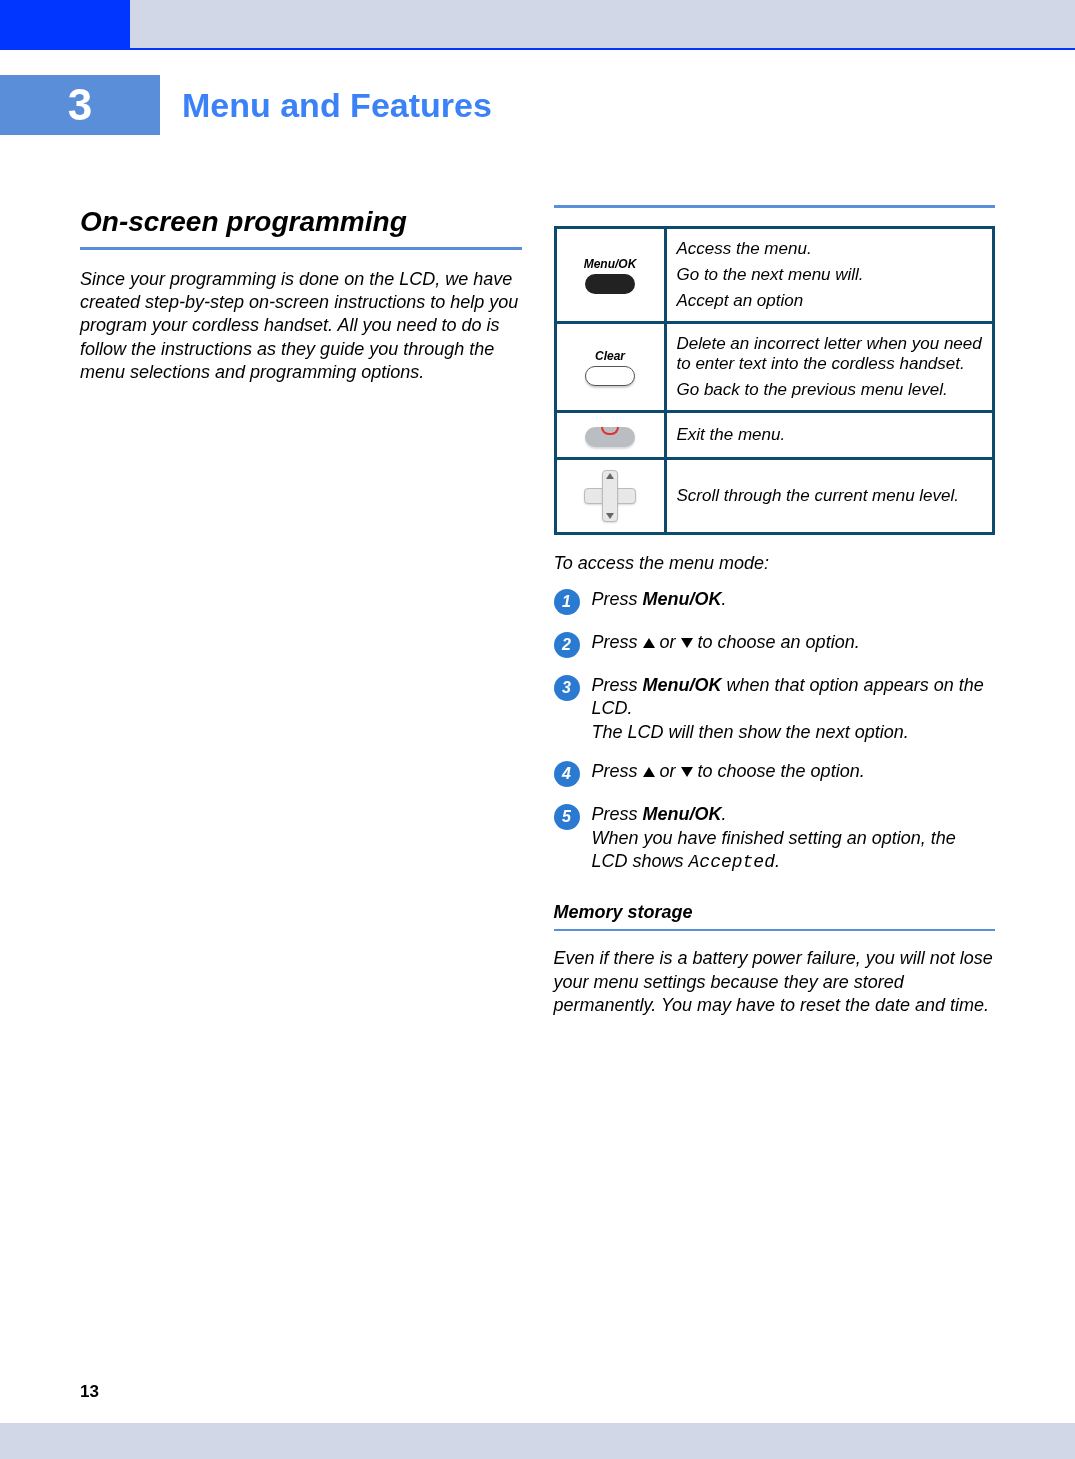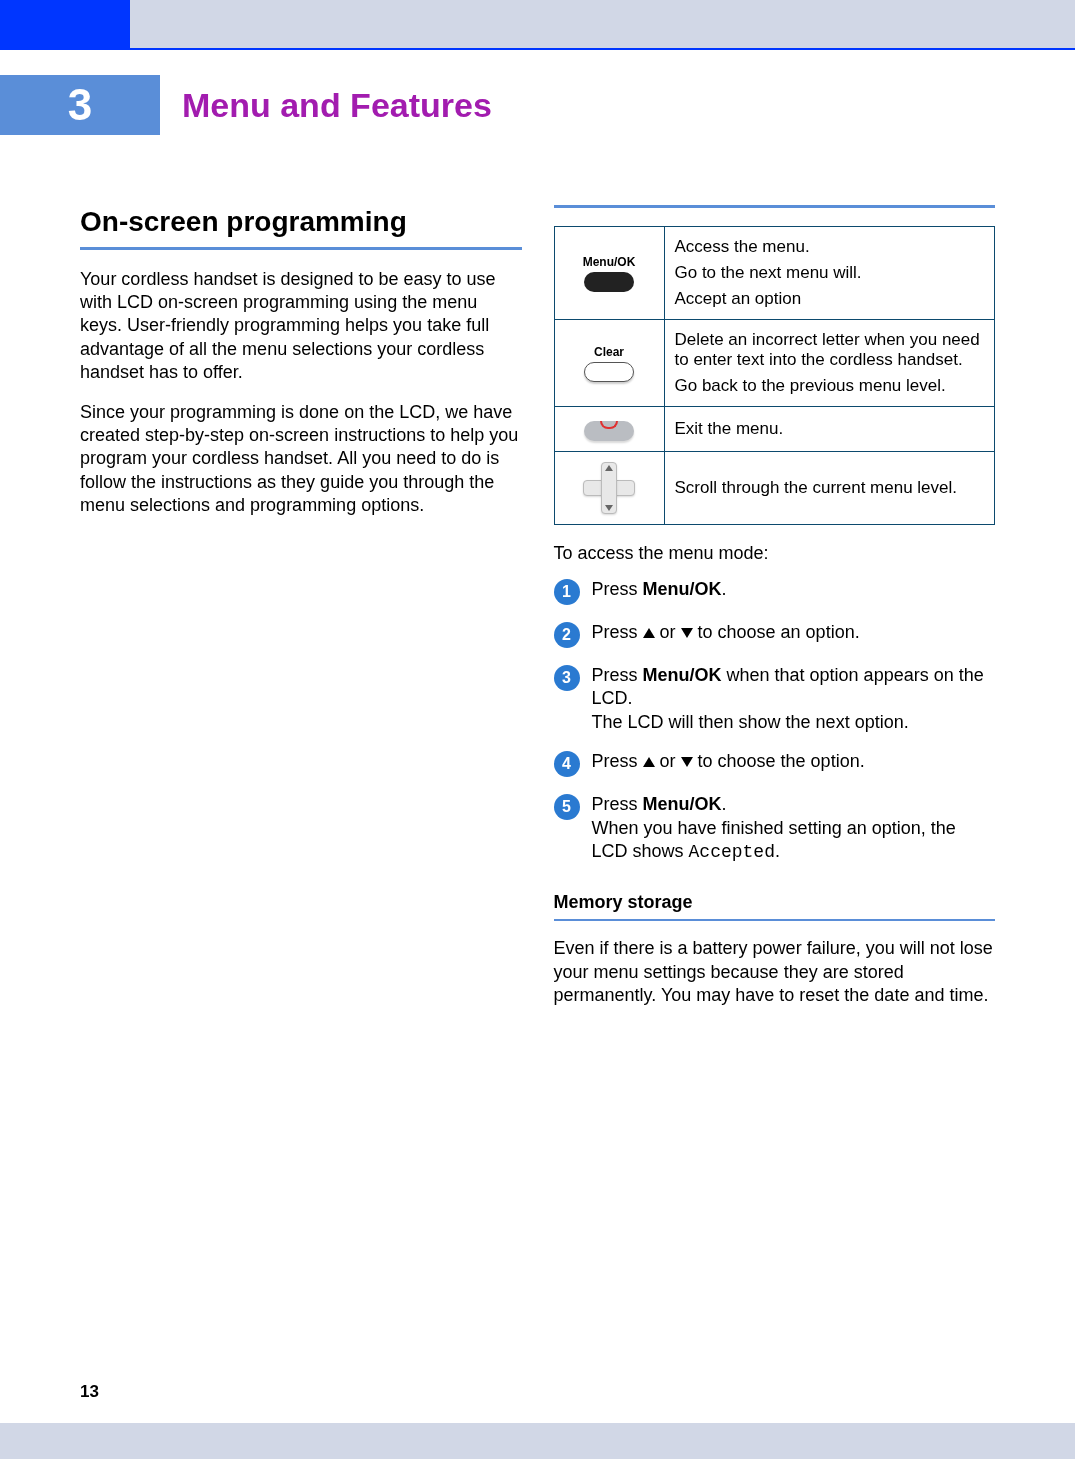--- a/index.html
+++ b/index.html
@@ -46,30 +46,31 @@
     align-items: center;
     justify-content: center;
     color: #fff;
     font-size: 44px;
     font-weight: bold;
   }
   .chapter-title {
     font-size: 34px;
     font-weight: bold;
     margin-left: 22px;
-    color: #a21caf;
+    color: #3b82f6;
   }
   .columns {
     position: absolute;
     top: 205px;
     left: 80px;
     right: 80px;
     bottom: 60px;
     display: flex;
     gap: 32px;
+    font-style: italic;
   }
   .col { flex: 1; }
   h2.section {
     font-size: 28px;
     font-weight: bold;
     line-height: 1.2;
     margin-bottom: 8px;
   }
   .section-underline {
     border-bottom: 3px solid #5a8ed8;
@@ -91,21 +92,21 @@
     border-bottom: 2px solid #5a8ed8;
     margin-bottom: 16px;
   }
   table.keys {
     border-collapse: collapse;
     width: 100%;
     font-size: 17px;
     margin-bottom: 18px;
   }
   table.keys td {
-    border: 1px solid #0c4a6e;
+    border: 3px solid #0c4a6e;
     padding: 10px 10px;
     vertical-align: middle;
   }
   table.keys td.iconcell {
     width: 110px;
     text-align: center;
     vertical-align: middle;
   }
   .btn-label {
     font-family: Arial, sans-serif;
@@ -222,21 +223,20 @@
     <span>3</span>
   </div>
   <div class="chapter-title">Menu and Features</div>
 </div>
 
 <div class="columns">
 
   <div class="col">
     <h2 class="section">On-screen programming</h2>
     <div class="section-underline"></div>
-    <p class="body">Your cordless handset is designed to be easy to use with LCD on-screen programming using the menu keys. User-friendly programming helps you take full advantage of all the menu selections your cordless handset has to offer.</p>
     <p class="body">Since your programming is done on the LCD, we have created step-by-step on-screen instructions to help you program your cordless handset. All you need to do is follow the instructions as they guide you through the menu selections and programming options.</p>
   </div>
 
   <div class="col">
     <div class="section-underline"></div>
 
     <table class="keys">
       <tbody>
           <tr>
         <td class="iconcell">

